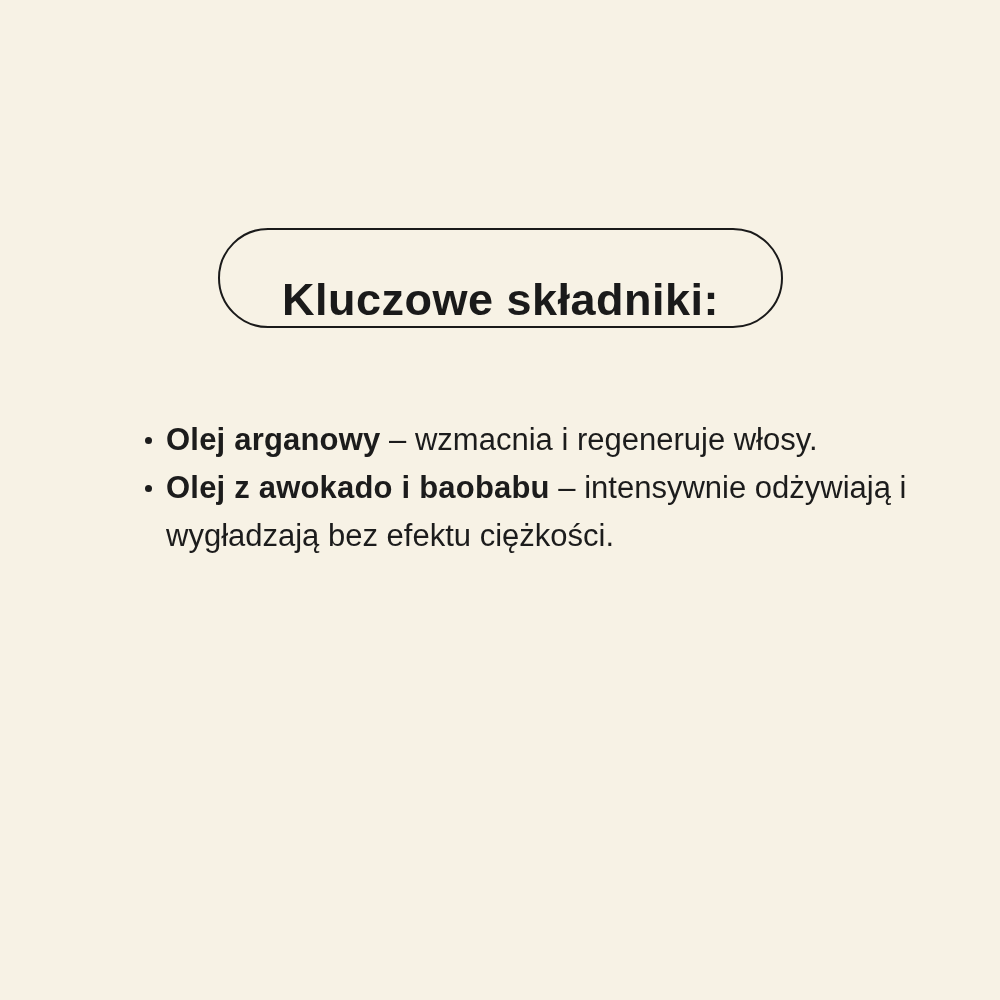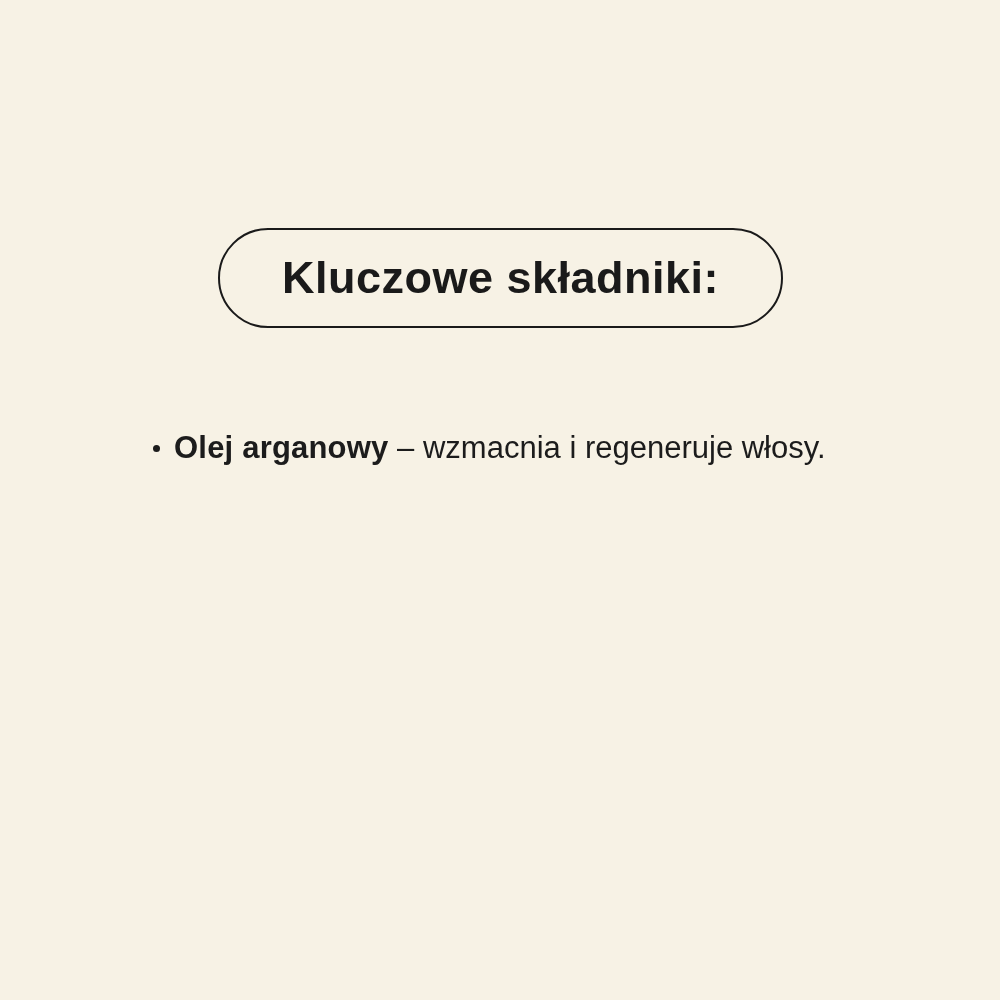--- a/index.html
+++ b/index.html
@@ -18,38 +18,38 @@
   .title-pill {
     position: absolute;
     left: 218px;
     top: 228px;
     width: 565px;
     height: 100px;
     box-sizing: border-box;
     border: 2px solid #1a1a1a;
     border-radius: 52px;
     display: flex;
-    align-items: center;
+    align-items: flex-end;
     justify-content: center;
     background: transparent;
   }
   .title-pill h1 {
     margin: 0;
     font-size: 45px;
     font-weight: 700;
     letter-spacing: 0.5px;
     color: #1a1a1a;
     white-space: nowrap;
   }
   .ingredient-list {
     position: absolute;
     left: 162px;
     top: 412px;
     width: 748px;
-    margin: 12px;
+    margin: 4px;
     padding: 0;
     list-style: none;
     font-size: 31px;
     line-height: 48px;
     color: #1c1c1c;
   }
   .ingredient-list li {
     position: relative;
     margin: 0;
     padding: 0;
@@ -75,15 +75,19 @@
 
   <div class="title-pill">
     <h1>Kluczowe składniki:</h1>
   </div>
 
   <ul class="ingredient-list">
     <li>
       <span class="bullet-dot"></span>
       <span class="ingredient-name">Olej arganowy</span><span class="ingredient-description"> – wzmacnia i regeneruje włosy.</span>
     </li>
+    <li>
+      <span class="bullet-dot"></span>
+      <span class="ingredient-name">Olej z awokado i baobabu</span><span class="ingredient-description"> – intensywnie odżywiają i wygładzają bez efektu ciężkości.</span>
+    </li>
   </ul>
 
 </div>
 
 </body></html>

